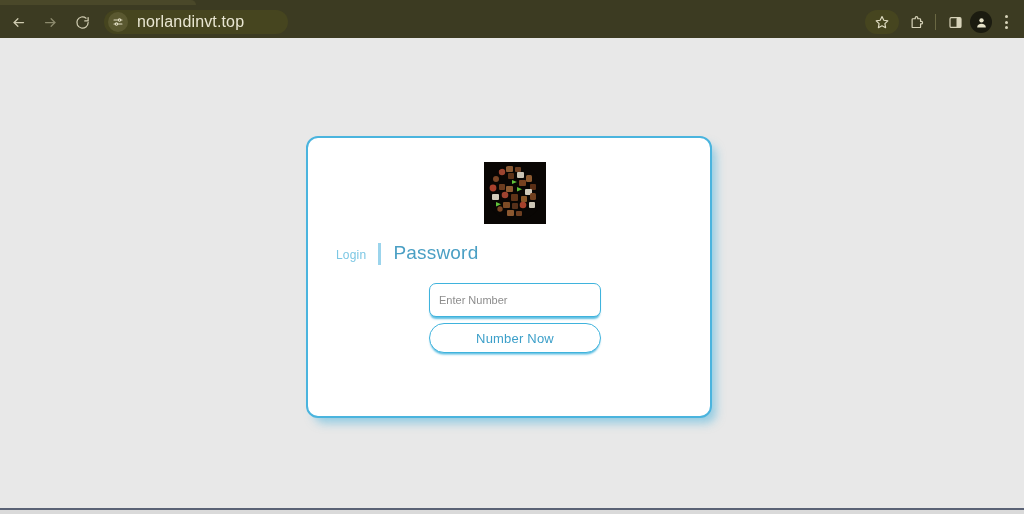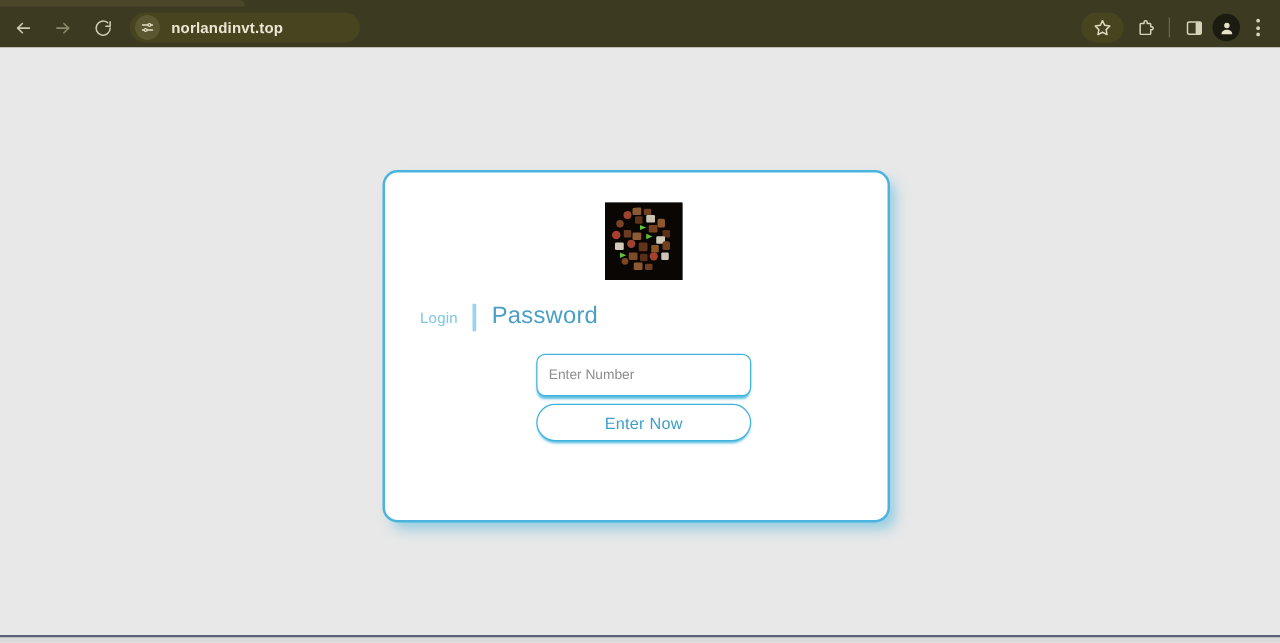--- a/index.html
+++ b/index.html
@@ -78,25 +78,24 @@
     width: 20px; height: 20px;
     border-radius: 50%;
     background: #5a5830;
     display: flex;
     align-items: center;
     justify-content: center;
     flex: 0 0 auto;
   }
   #url-text {
     margin-left: 9px;
-    font-size: 12px;
+    font-size: 16px;
     color: #e9e6d2;
     letter-spacing: 0.15px;
     white-space: nowrap;
-    font-weight: bold;
   }
 
   #toolbar-spacer { flex: 1 1 auto; }
 
   .tb-icon {
     width: 26px; height: 26px;
     display: flex;
     align-items: center;
     justify-content: center;
     color: #d8d4ba;
@@ -396,20 +395,20 @@
     </div>
 
     <div id="auth-tabs">
       <span id="tab-login">Login</span>
       <span id="tab-divider"></span>
       <span id="tab-register">Password</span>
     </div>
 
     <div id="auth-form">
       <input class="field" type="text" placeholder="Enter Number" style="">
-      <div id="login-now-button">Enter Now</div>
+      <div id="login-now-button">Number Now</div>
     </div>
 
   </div>
 </div>
 
 <div id="bottom-rule"></div>
 <div id="bottom-strip"></div>
 
 </body></html>

